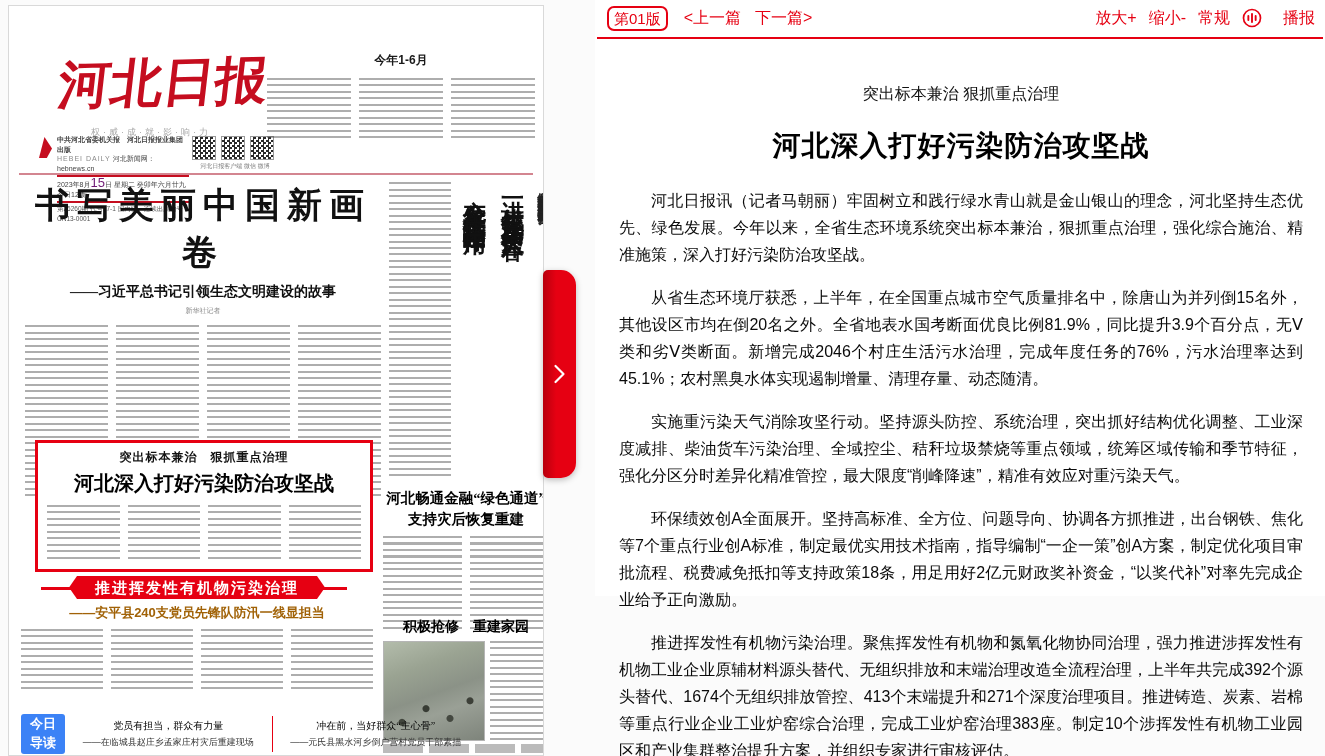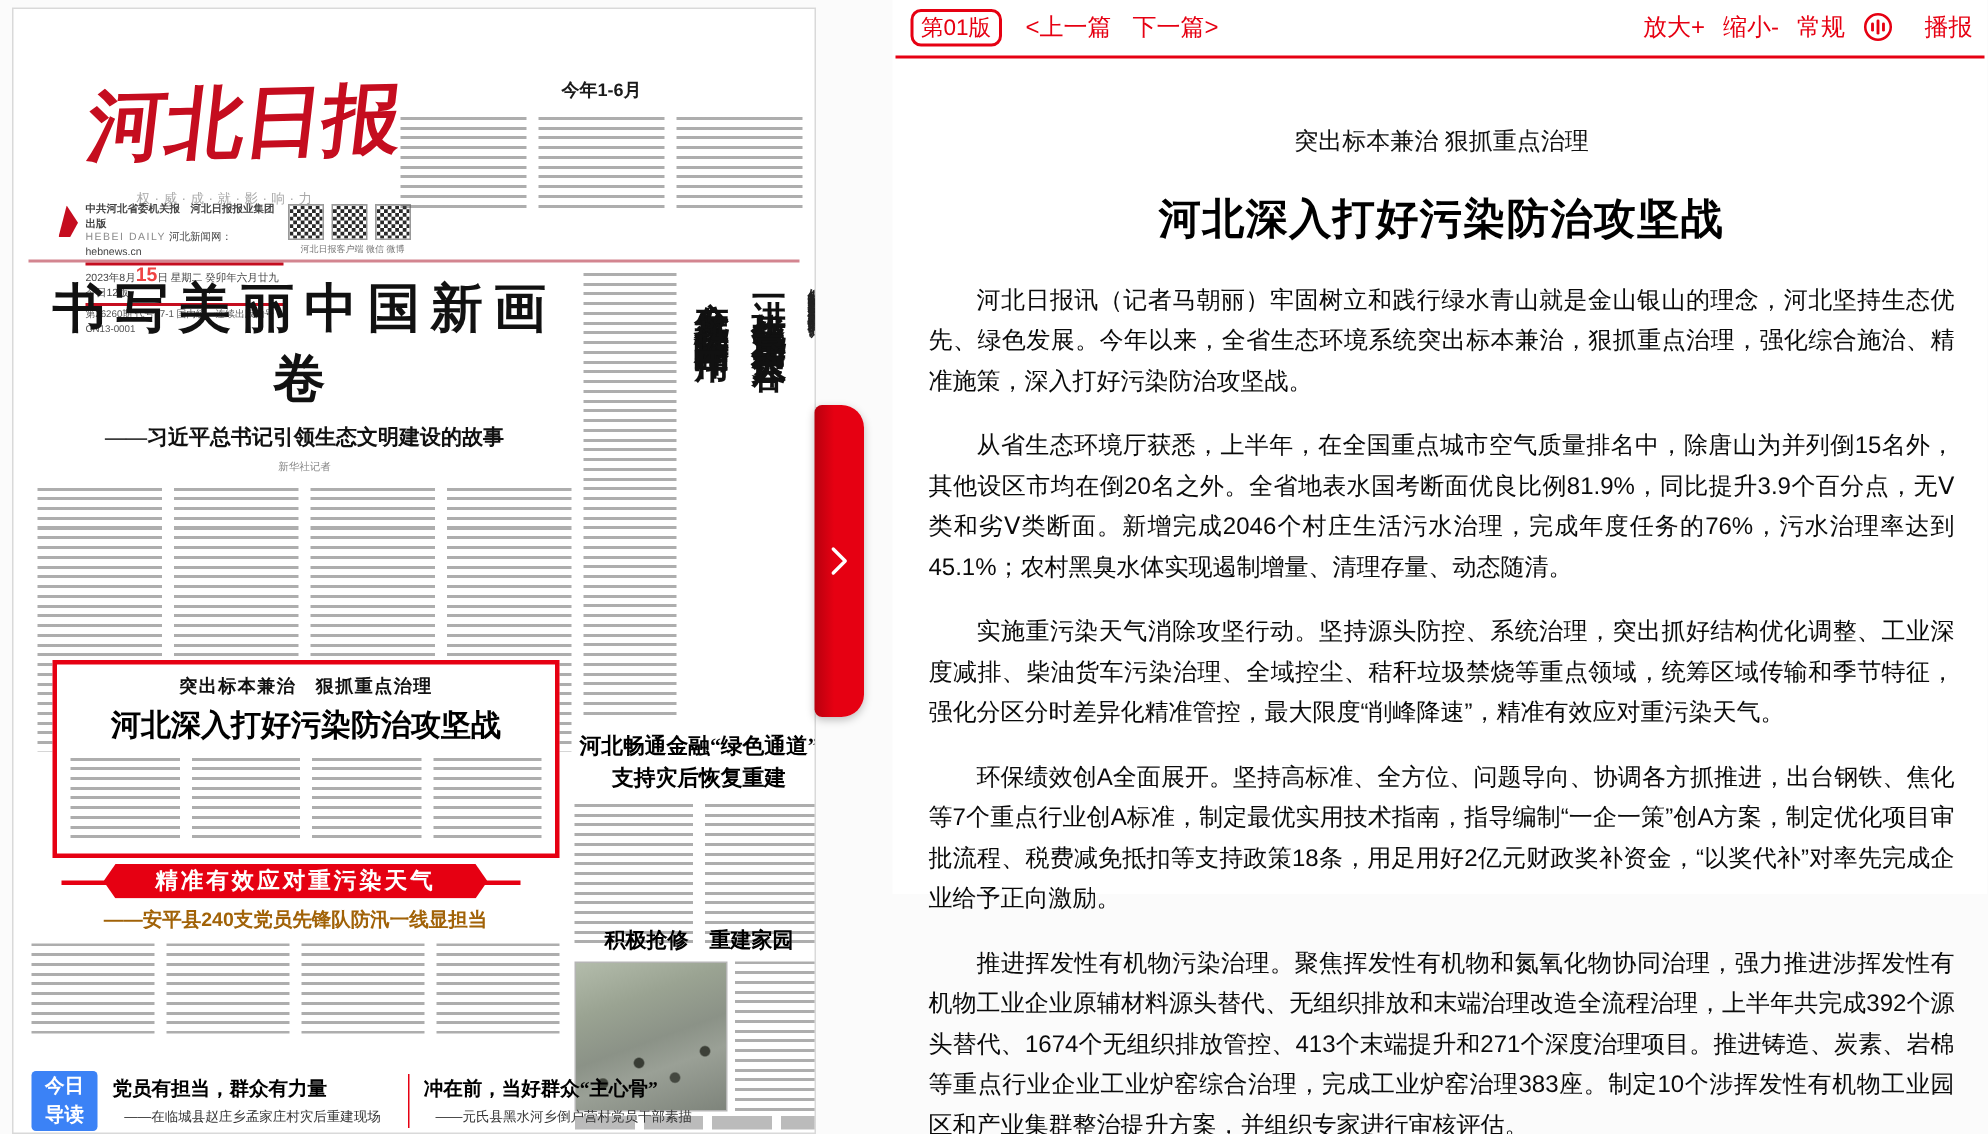--- a/index.html
+++ b/index.html
@@ -20,21 +20,21 @@
     position:absolute;left:50px;top:34px;width:230px;height:86px;color:#c50d1f;
     font-family:"Liberation Serif","DejaVu Serif",serif;font-weight:900;font-size:52px;
     line-height:86px;transform:skewX(-8deg) rotate(-1.5deg);white-space:nowrap;
   }
   .mast-tagline{position:absolute;left:82px;top:120px;font-size:9px;color:#a9a9a9;letter-spacing:3px;}
   .mast-logo-icon{position:absolute;left:30px;top:131px;width:13px;height:21px;background:#c50d1f;
     clip-path:polygon(0 100%,42% 0,100% 55%,60% 100%);}
   .mast-info{position:absolute;left:48px;top:129px;width:132px;font-size:7px;color:#444;line-height:9.5px;}
   .mast-info .eng{color:#8a8a8a;letter-spacing:1px;}
   .mast-info .redline{height:2px;background:#c50d1f;margin:1.5px 0;}
-  .date-day{color:#ef4444;font-size:13px;font-weight:bold;}
+  .date-day{color:#701a75;font-size:13px;font-weight:normal;}
   .mast-qrs{position:absolute;left:183px;top:130px;width:86px;}
   .qr-row{display:flex;gap:5px;}
   .qr{width:22px;height:22px;border:1px solid #999;background:repeating-conic-gradient(#2a2a2a 0% 25%,#fff 0% 50%);background-size:5px 5px;}
   .qr-caption{font-size:6px;color:#777;text-align:center;margin-top:2px;white-space:nowrap;}
 
   .tr-story{position:absolute;left:258px;top:46px;width:268px;}
   .tr-kicker{text-align:center;font-size:12px;font-weight:bold;color:#1a1a1a;}
   .tr-headline{text-align:center;font-size:17px;font-weight:900;margin-top:3px;color:#000;}
   .tr-faux{margin-top:9px;height:64px;}
 
@@ -82,21 +82,21 @@
   .banner-wing{position:absolute;top:581px;width:44px;height:3px;background:#e60012;}
   .banner-wing.left{left:32px;} .banner-wing.right{left:294px;}
   .quote-headline{text-align:center;font-size:19px;font-weight:900;margin-top:6px;color:#000;}
   .quote-subhead{text-align:center;font-size:13px;font-weight:bold;margin-top:5px;color:#a16207;}
   .quote-faux{margin-top:7px;height:60px;}
 
   .guide{position:absolute;left:12px;top:708px;width:448px;display:flex;align-items:center;gap:10px;}
   .guide-label{width:44px;height:40px;background:#3b82f6;color:#fff;font-size:13px;font-weight:bold;
     text-align:center;line-height:19px;border-radius:3px;flex:none;}
   .guide-item{flex:1;}
-  .gi-title{font-size:13px;font-weight:700;color:#000;}
+  .gi-title{font-size:10px;font-weight:400;text-align:center;color:#000;}
   .gi-sub{font-size:9px;margin-top:3px;text-align:center;color:#333;}
   .guide-divider{width:1px;height:36px;background:#e60012;flex:none;}
 
   
   .next-strip{
     position:absolute;left:543px;top:270px;width:33px;height:208px;
     background:linear-gradient(90deg,#b8000e,#e60012 40%);
     border-radius:5px 15px 15px 5px;display:flex;align-items:center;justify-content:center;
     cursor:pointer;box-shadow:0 2px 6px rgba(0,0,0,.25);
   }
@@ -199,21 +199,21 @@
     <div class="fin-faux faux-cols">
       <div class="faux"></div>
         <div class="faux"></div>
     </div>
   </div>
 
   <div class="banner-wing left"></div>
   <div class="banner-wing right"></div>
 
   <div class="quote">
-    <div class="banner">精准有效应对重污染天气</div>
+    <div class="banner">推进挥发性有机物污染治理</div>
     <div class="quote-subhead">——安平县240支党员先锋队防汛一线显担当</div>
     <div class="quote-faux faux-cols">
       <div class="faux"></div>
         <div class="faux"></div>
         <div class="faux"></div>
         <div class="faux"></div>
     </div>
   </div>
 
   <div class="repair">

